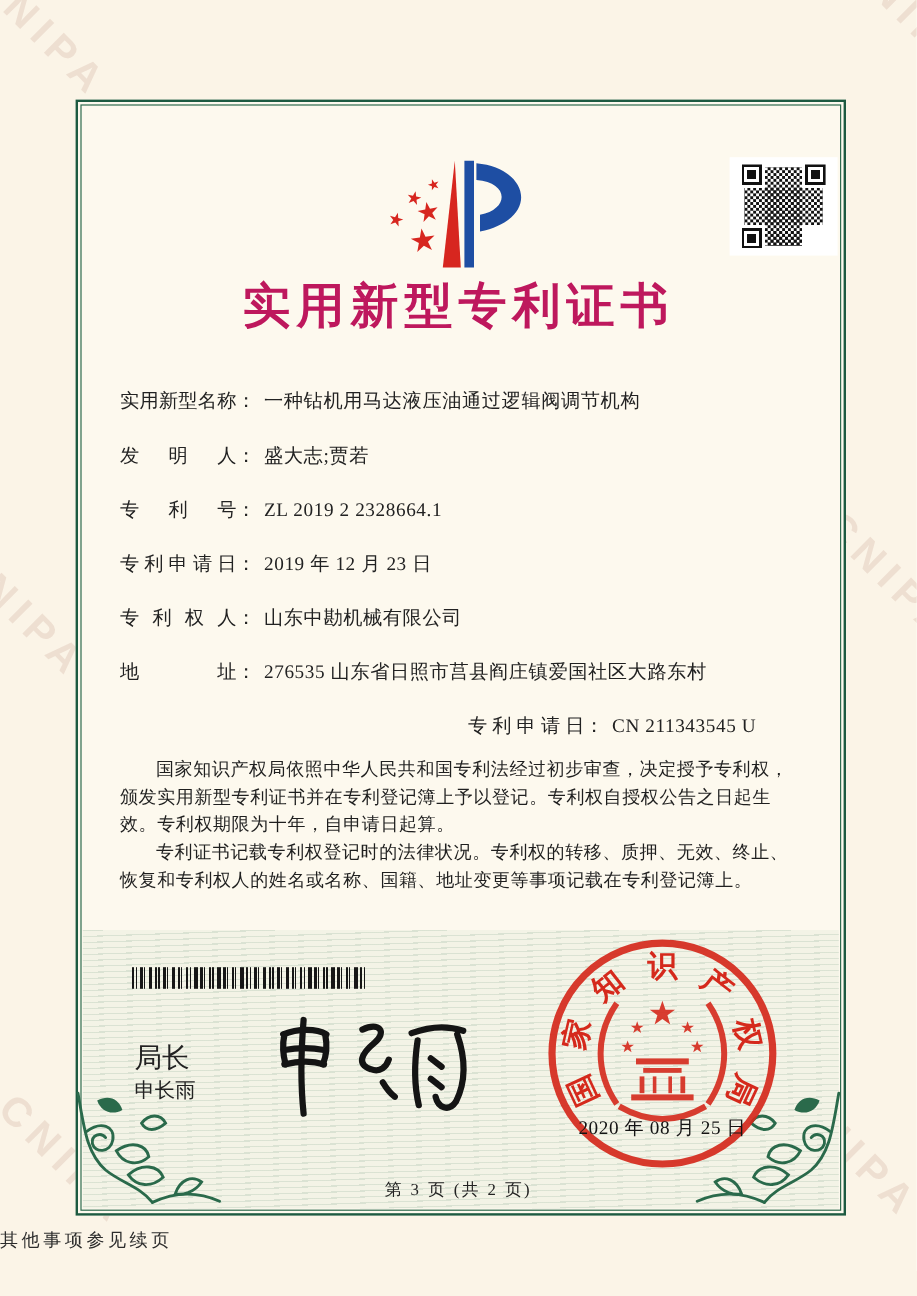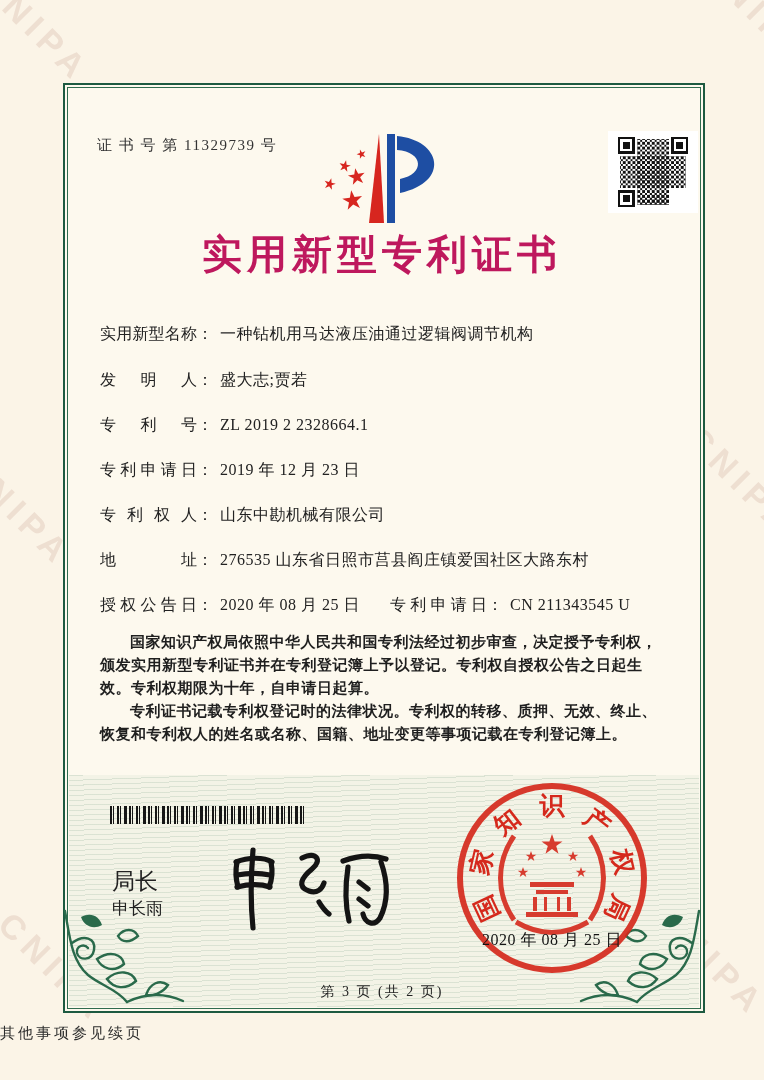--- a/index.html
+++ b/index.html
@@ -42,21 +42,21 @@
   .field-row{position:absolute; left:100px; font-size:16px; color:#222; z-index:3; white-space:nowrap;}
   .field-label{display:inline-block; width:97px; text-align:justify; text-align-last:justify; vertical-align:bottom;}
   .field-colon{display:inline-block;}
   .field-value{margin-left:7px; letter-spacing:0.5px;}
   .grant-no{position:absolute; left:290px; top:0;}
   
   .body-text{
     position:absolute; left:100px; top:631px; width:567px; z-index:3;
     font-size:15px; line-height:23px; letter-spacing:0.5px; color:#1f1f1f;
   }
-  .body-text p{margin:0; text-indent:2em;font-weight:bold;}
+  .body-text p{margin:0; text-indent:2em;}
   
   .barcode{
     position:absolute; left:110px; top:806px; width:196px; height:18px; z-index:3;
     background:repeating-linear-gradient(90deg,
       #161616 0 2px, rgba(0,0,0,0) 2px 3px,
       #161616 3px 4px, rgba(0,0,0,0) 4px 7px,
       #161616 7px 9px, rgba(0,0,0,0) 9px 10px,
       #161616 10px 11px, rgba(0,0,0,0) 11px 14px,
       #161616 14px 17px, rgba(0,0,0,0) 17px 19px);
   }
@@ -96,21 +96,20 @@
   <div class="wm" style="left:672px; top:462px;">CNIPA</div>
   <div class="wm" style="left:182px; top:662px;">CNIPA</div>
   <div class="wm" style="left:-16px; top:948px;">CNIPA</div>
   <div class="wm" style="left:642px; top:942px;">CNIPA</div>
 
   <div class="frame">
     <div class="frame-inner"></div>
     <div class="waves"></div>
   </div>
 
-  <div class="cert-no">证 书 号 第 11329739 号</div>
 
   <div class="logo">
     <span class="star" style="left:53px; top:22px; font-size:12px; transform:rotate(-18deg);">★</span>
     <span class="star" style="left:35px; top:33px; font-size:15px; transform:rotate(12deg);">★</span>
     <span class="star" style="left:44px; top:40px; font-size:22px; transform:rotate(-10deg);">★</span>
     <span class="star" style="left:20px; top:51px; font-size:15px; transform:rotate(15deg);">★</span>
     <span class="star" style="left:38px; top:62px; font-size:26px; transform:rotate(-8deg);">★</span>
     <svg width="162" height="110" viewBox="0 0 162 110">
       <polygon points="76,8 66,97 81,97" fill="#d7261f"></polygon>
       <polygon points="84,8 92,8 92,97 84,97" fill="#1e4ea3"></polygon>
@@ -155,21 +154,20 @@
   <div class="field-row" style="top:460px;">
     <span class="field-label">专利申请日</span><span class="field-colon">：</span><span class="field-value">2019 年 12 月 23 日</span>
   </div>
   <div class="field-row" style="top:505px;">
     <span class="field-label">专利权人</span><span class="field-colon">：</span><span class="field-value">山东中勘机械有限公司</span>
   </div>
   <div class="field-row" style="top:550px;">
     <span class="field-label">地址</span><span class="field-colon">：</span><span class="field-value">276535 山东省日照市莒县阎庄镇爱国社区大路东村</span>
   </div>
   <div class="field-row" style="top:595px;">
-    <span><span class="field-label">授权公告日</span><span class="field-colon">：</span><span class="field-value">2020 年 08 月 25 日</span></span>
     <span class="grant-no"><span class="field-label">专利申请日</span><span class="field-colon">：</span><span class="field-value">CN 211343545 U</span></span>
   </div>
 
   <div class="body-text">
     <p>国家知识产权局依照中华人民共和国专利法经过初步审查，决定授予专利权，颁发实用新型专利证书并在专利登记簿上予以登记。专利权自授权公告之日起生效。专利权期限为十年，自申请日起算。</p>
     <p>专利证书记载专利权登记时的法律状况。专利权的转移、质押、无效、终止、恢复和专利权人的姓名或名称、国籍、地址变更等事项记载在专利登记簿上。</p>
   </div>
 
   <div class="barcode"></div>
 

